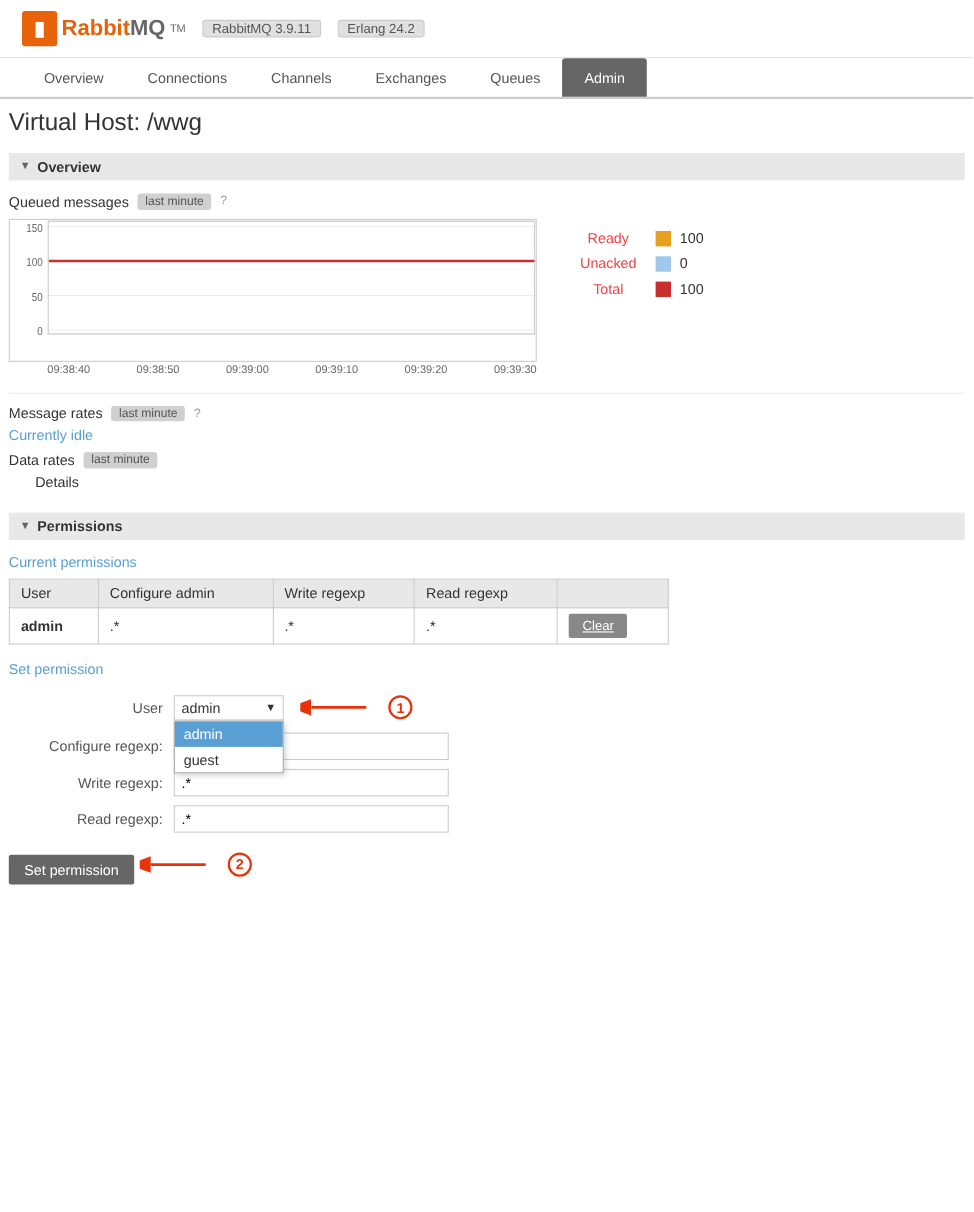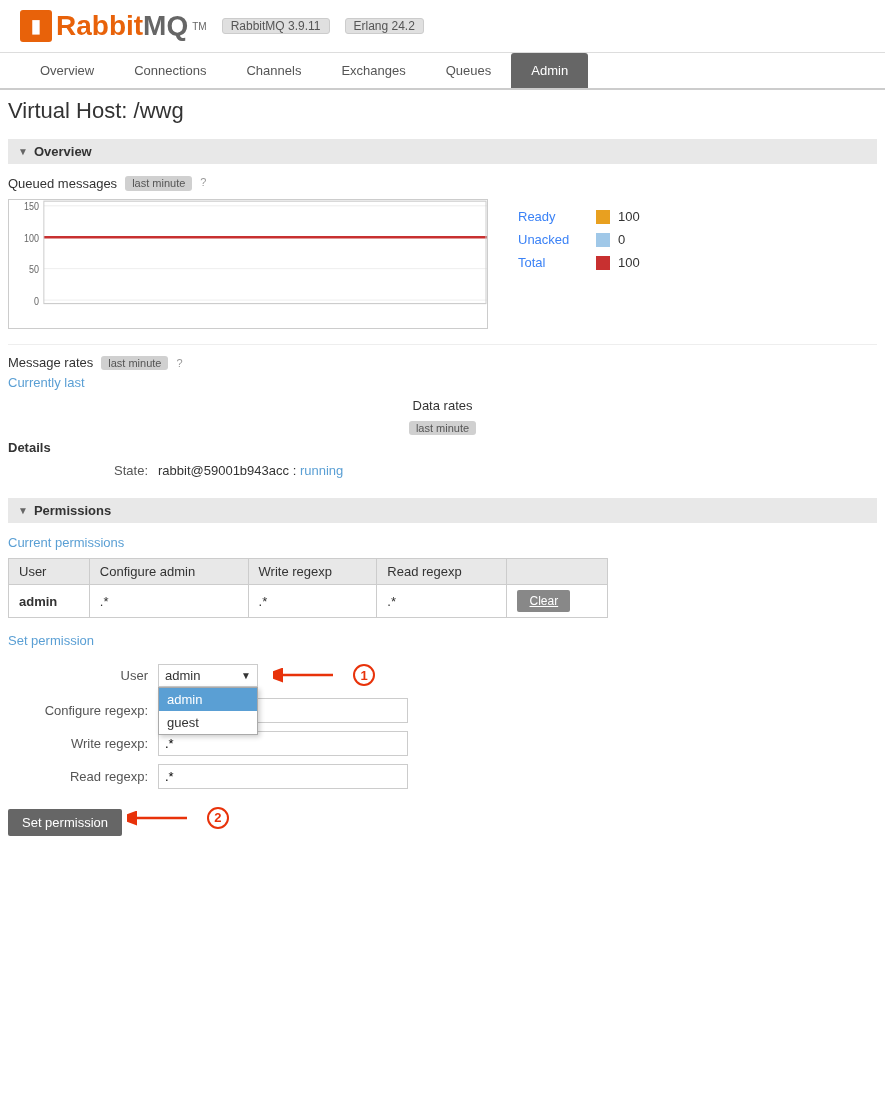--- a/index.html
+++ b/index.html
@@ -2,21 +2,21 @@
 <html><head>
   <meta charset="utf-8">
   <style>
     * { box-sizing: border-box; margin: 0; padding: 0; }
     body { font-family: Arial, sans-serif; font-size: 13px; color: #333; background: #fff; width: 885px; }
 
     
     .header { display: flex; align-items: center; padding: 10px 20px; gap: 15px; border-bottom: 1px solid #ddd; }
     .logo { display: flex; align-items: center; gap: 4px; }
     .logo-icon { width: 32px; height: 32px; background: #e8620a; display: inline-flex; align-items: center; justify-content: center; color: white; font-size: 18px; font-weight: bold; border-radius: 3px; }
-    .logo-text { font-size: 28px; font-weight: bold; color: #333; }
+    .logo-text { font-size: 20px; font-weight: bold; color: #333; }
     .logo-tm { font-size: 10px; vertical-align: super; color: #666; }
     .version-badge { background: #e0e0e0; border: 1px solid #ccc; border-radius: 3px; padding: 0 8px; font-size: 12px; color: #555; }
 
     
     .nav { display: flex; border-bottom: 2px solid #ccc; padding: 0 20px; background: #fff; }
     .nav-item { padding: 10px 20px; cursor: pointer; font-size: 13px; color: #555; text-decoration: none; }
     .nav-item.active { background: #666; color: white; border-radius: 3px 3px 0 0; }
 
     
     .content { padding: 8px; }
@@ -34,34 +34,34 @@
     .queued-messages-label { margin-bottom: 8px; display: flex; gap: 8px; }
     .badge { background: #d0d0d0; border-radius: 3px; padding: 1px 7px; font-size: 11px; color: #555; }
     .help-icon { color: #999; font-size: 11px; cursor: pointer; }
 
     .chart-area { display: flex; gap: 30px; align-items: flex-start; margin-bottom: 10px; }
 
     .chart-container { border: 1px solid #ccc; width: 480px; height: 130px; position: relative; overflow: hidden; }
 
     .chart-legend { display: flex; flex-direction: column; gap: 8px; padding-top: 10px; }
     .legend-item { display: flex; align-items: center; gap: 8px; }
-    .legend-label { width: 70px; text-align: left; color: #3b82f6; font-size: 13px; }
+    .legend-label { width: 70px; text-align: center; color: #ef4444; font-size: 13px; }
     .legend-color { width: 14px; height: 14px; display: inline-block; }
     .legend-value { font-size: 13px; color: #333; }
 
     .chart-x-labels { display: flex; justify-content: space-between; width: 480px; font-size: 10px; color: #666; margin-top: 2px; padding-left: 35px; }
 
     .message-rates { margin-top: 15px; padding-top: 10px; border-top: 1px solid #eee; }
     .rates-label { display: flex; align-items: center; gap: 8px; margin-bottom: 5px; }
     .currently-idle { color: #5a9fd4; margin-bottom: 8px; font-size: 13px; }
-    .data-rates { display: flex; align-items: center; gap: 8px; margin-bottom: 5px; flex-direction: column; }
+    .data-rates { display: flex; gap: 8px; margin-bottom: 5px; }
     .waiting-for-data { color: #5a9fd4; font-size: 13px; margin-bottom: 12px; }
 
     .details-section { margin-bottom: 15px; }
-    .details-title { font-weight: bold; margin-bottom: 8px; }
+    .details-title { font-weight: normal; margin-bottom: 8px; margin-left: 24px; }
     .details-table { margin-left: 20px; }
     .detail-row { display: flex; margin-bottom: 6px; }
     .detail-key { width: 130px; text-align: right; color: #555; padding-right: 10px; font-size: 13px; }
     .detail-value { color: #333; font-size: 13px; }
     .detail-value .running { color: #5a9fd4; }
     .tracing-circle { width: 10px; height: 10px; border: 1px solid #999; border-radius: 50%; display: inline-block; }
 
     
     .permissions-section { margin-bottom: 20px; }
     .current-permissions-label { color: #5a9fd4; font-size: 13px; margin-bottom: 8px; }
@@ -145,20 +145,28 @@
             <text x="30" y="9" text-anchor="end" font-size="9" fill="#666">150</text>
             <text x="30" y="36" text-anchor="end" font-size="9" fill="#666">100</text>
             <text x="30" y="63" text-anchor="end" font-size="9" fill="#666">50</text>
             <text x="30" y="90" text-anchor="end" font-size="9" fill="#666">0</text>
 
             <line x1="35" y1="32" x2="480" y2="32" stroke="#c83030" stroke-width="2"></line>
 
             <rect x="35" y="1" width="444" height="88" fill="none" stroke="#ccc" stroke-width="1"></rect>
           </svg>
         </div>
+        <div class="chart-x-labels">
+          <span>09:38:40</span>
+          <span>09:38:50</span>
+          <span>09:39:00</span>
+          <span>09:39:10</span>
+          <span>09:39:20</span>
+          <span>09:39:30</span>
+        </div>
       </div>
 
       <div class="chart-legend">
         <div class="legend-item">
           <span class="legend-label">Ready</span>
           <span class="legend-color" style="background:#e8a020;"></span>
           <span class="legend-value">100</span>
         </div>
         <div class="legend-item">
           <span class="legend-label">Unacked</span>
@@ -172,38 +180,30 @@
         </div>
       </div>
     </div>
 
     <div class="message-rates">
       <div class="rates-label">
         <span>Message rates</span>
         <span class="badge">last minute</span>
         <span class="help-icon">?</span>
       </div>
-      <div class="currently-idle">Currently last</div>
+      <div class="currently-idle">Currently idle</div>
       <div class="data-rates">
         <span>Data rates</span>
         <span class="badge">last minute</span>
       </div>
     </div>
 
     <div class="details-section">
       <div class="details-title">Details</div>
       <div class="details-table">
-        <div class="detail-row">
-          <span class="detail-key">State:</span>
-          <span class="detail-value">
-            <span>rabbit@59001b943acc</span>
-            <span> : </span>
-            <span class="running">running</span>
-          </span>
-        </div>
       </div>
     </div>
   </div>
 
   <div class="permissions-section">
     <div class="section-header">
       <span class="arrow">▼</span>
       <span>Permissions</span>
     </div>
 

